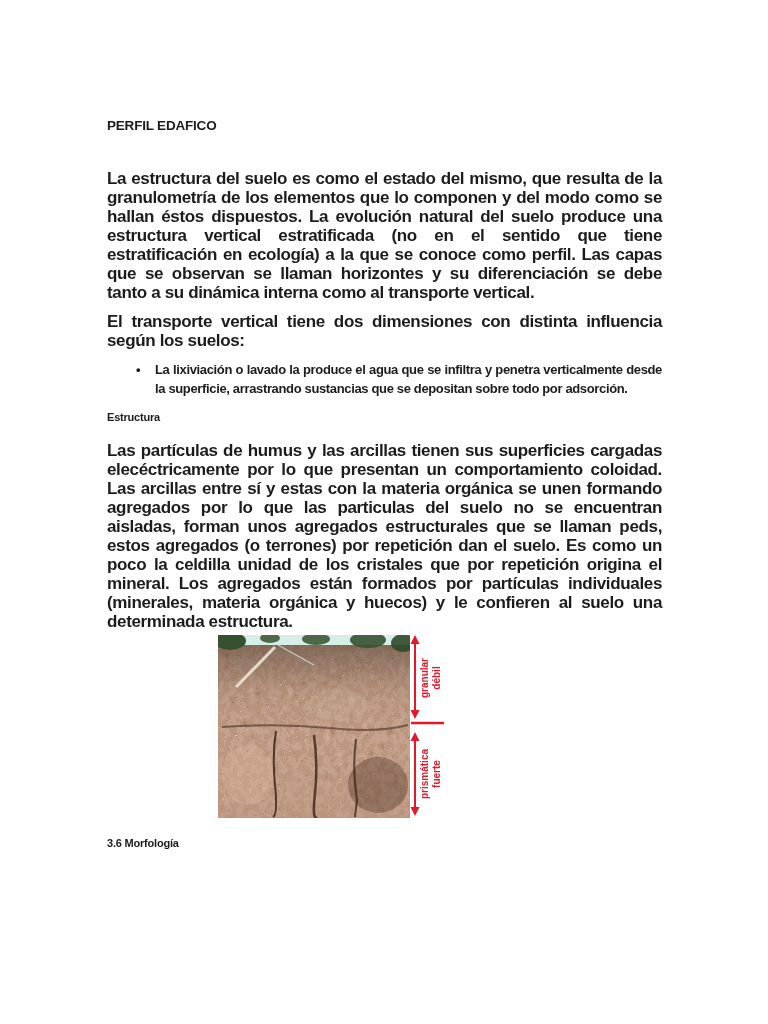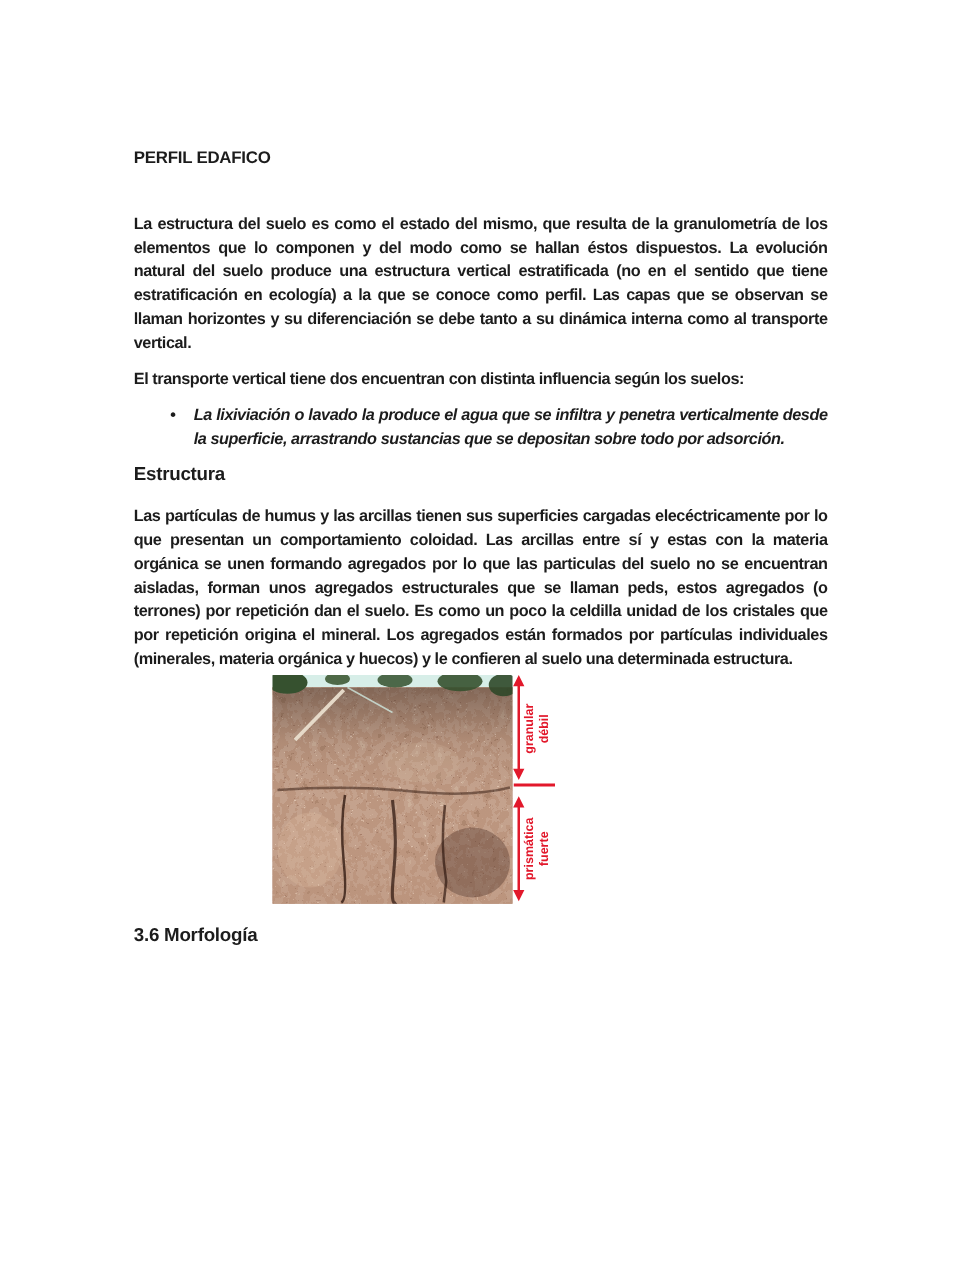--- a/index.html
+++ b/index.html
@@ -9,35 +9,35 @@
     width: 768px; height: 1024px; background: #ffffff; overflow: hidden;
     font-family: "Liberation Sans", sans-serif;
     font-weight: bold; color: var(--ink);
   }
   .page { width: 768px; height: 1017px; padding: 76px 106px 0 107px; margin-top: 40px; }
   .doc-title {
     font-size: 13.5px; line-height: 19px; margin: 0 0 34px;
     letter-spacing: -0.2px;
   }
   p.body-text {
-    font-size: 13px; line-height: 19px; letter-spacing: -0.35px;
+    font-size: 17px; line-height: 19px; letter-spacing: -0.35px;
     text-align: justify; margin: 0 0 10px;
   }
   p.tight { margin-bottom: 4px; }
-  ul.bullet-list { list-style: none; margin: 0 0 10px; padding: 0; font-style: italic; }
+  ul.bullet-list { list-style: none; margin: 0 0 10px; padding: 0; }
   ul.bullet-list li {
     display: flex; font-size: 13px; line-height: 19px; letter-spacing: -0.35px;
   }
   ul.bullet-list li::before {
     content: "\2022";
     flex: 0 0 19px; margin-left: 29px; text-align: left;
   }
   ul.bullet-list li span { flex: 1; text-align: justify; }
   .h2 {
-    font-size: 15px; line-height: 19px; letter-spacing: -0.2px;
+    font-size: 11px; line-height: 19px; letter-spacing: -0.2px;
     margin: 4px 0 14px;
   }
   
   .figure { position: relative; width: 240px; height: 183px; margin: 0 0 16px 111px; }
   .photo { position: absolute; left: 0; top: 0; width: 192px; height: 183px; }
   .arrows { position: absolute; left: 190px; top: 0; width: 50px; height: 183px; }
   .arrows line { stroke: var(--ann); }
   .arrows polygon { fill: var(--ann); }
   .vlabel {
     position: absolute; color: var(--ann);
@@ -50,21 +50,21 @@
 </style>
 </head>
 <body>
 
 <div class="page">
 
   <h1 class="doc-title">PERFIL EDAFICO</h1>
 
   <p class="body-text">La estructura del suelo es como el estado del mismo, que resulta de la granulometría de los elementos que lo componen y del modo como se hallan éstos dispuestos. La evolución natural del suelo produce una estructura vertical estratificada (no en el sentido que tiene estratificación en ecología) a la que se conoce como perfil. Las capas que se observan se llaman horizontes y su diferenciación se debe tanto a su dinámica interna como al transporte vertical.</p>
 
-  <p class="body-text">El transporte vertical tiene dos encuentran con distinta influencia según los suelos:</p>
+  <p class="body-text">El transporte vertical tiene dos dimensiones con distinta influencia según los suelos:</p>
 
   <ul class="bullet-list">
     <li>
         <span>La lixiviación o lavado la produce el agua que se infiltra y penetra verticalmente desde la superficie, arrastrando sustancias que se depositan sobre todo por adsorción.</span>
       </li>
   </ul>
 
 
   <h2 class="h2">Estructura</h2>
 

